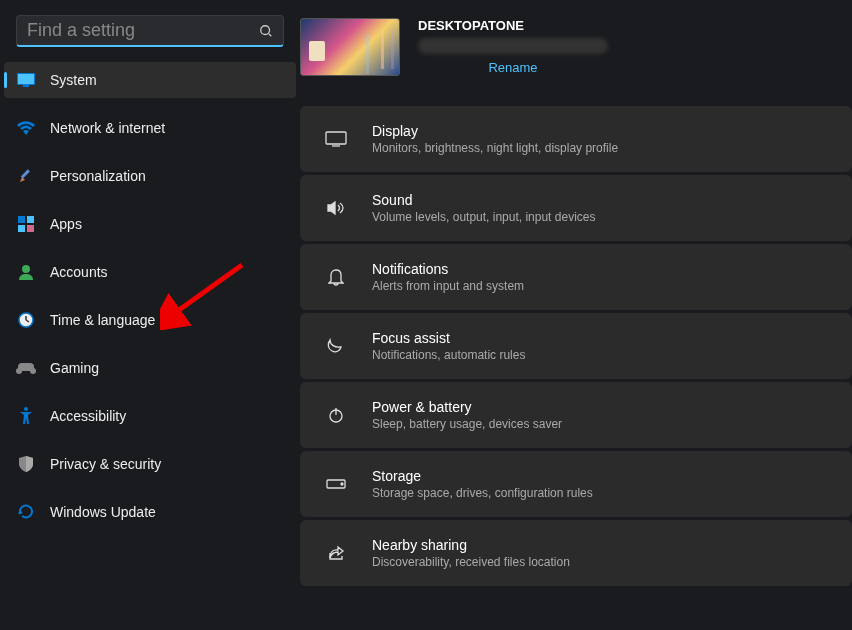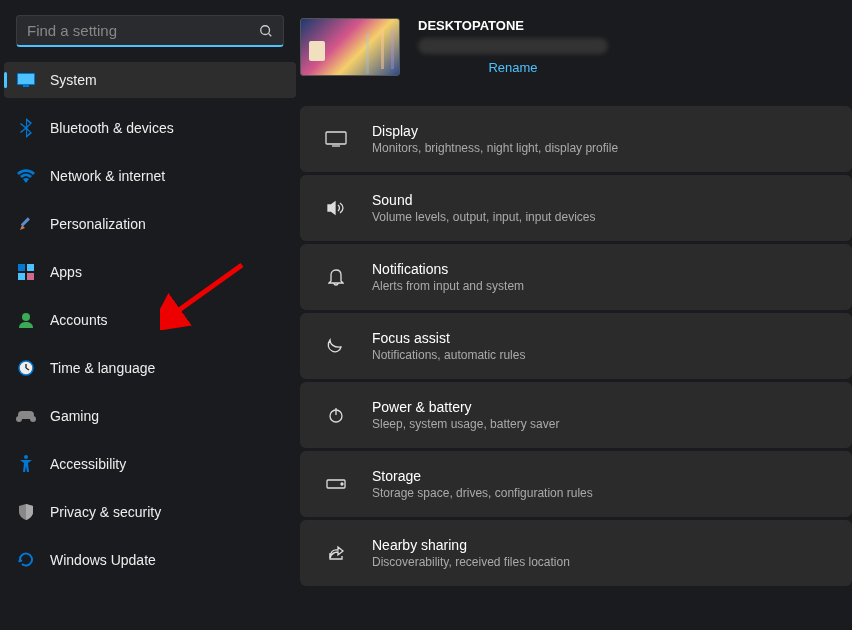--- a/index.html
+++ b/index.html
@@ -1,19 +1,19 @@
 <!DOCTYPE html>
 <html><head>
   <meta charset="utf-8">
   <style>
     * { margin: 0; padding: 0; box-sizing: border-box; font-family: 'Segoe UI', sans-serif; }
     body { background: #1a1b1e; color: #fff; width: 852px; height: 630px; overflow: hidden; display: flex; }
     .sidebar { width: 300px; padding: 15px 4px 0 4px; }
     .search-box { margin: 0 12px 15px 12px; height: 32px; background: #2a2b2e; border: 1px solid #3a3b3e; border-bottom: 2px solid #4cc2ff; border-radius: 4px; display: flex; align-items: center; padding: 0 10px; }
-    .search-box input { flex: 1; background: transparent; border: none; color: #22c55e; font-size: 15px; outline: none; }
+    .search-box input { flex: 1; background: transparent; border: none; color: #22c55e; font-size: 18px; outline: none; }
     .search-box input::placeholder { color: #888; }
     .search-icon { color: #ccc; font-size: 12px; }
     .nav { display: flex; flex-direction: column; gap: 12px; }
     .nav-item { display: flex; align-items: center; height: 36px; padding: 0 12px; border-radius: 4px; cursor: pointer; position: relative; }
     .nav-item.active { background: #2d2d2d; }
     .nav-item.active::before { content: ''; position: absolute; left: 0; top: 10px; bottom: 10px; width: 3px; background: #4cc2ff; border-radius: 2px; }
     .nav-icon { width: 20px; height: 20px; margin-right: 14px; display: flex; align-items: center; justify-content: center; }
     .nav-label { font-size: 14px; color: #eee; }
     .main { flex: 1; padding: 18px 0 0 0; overflow: hidden; }
     .header { display: flex; align-items: flex-start; padding: 0 0 30px 0; }
@@ -50,28 +50,20 @@
           <svg width="18" height="14" viewBox="0 0 18 14">
             <rect x="0" y="0" width="18" height="12" rx="1" fill="#0078d4"></rect>
             <rect x="1" y="1" width="16" height="10" fill="#4cc2ff"></rect>
             <rect x="6" y="12" width="6" height="2" fill="#0078d4"></rect>
           </svg>
         </span>
         <span class="nav-label">System</span>
       </div>
       <div class="nav-item">
         <span class="nav-icon">
-          <svg width="16" height="20" viewBox="0 0 16 20" fill="#0078d4">
-            <path d="M8 0 L14 5 L9 10 L14 15 L8 20 L8 11 L3 15 L2 14 L7 10 L2 6 L3 5 L8 9 Z M9 3 L9 8 L12 5.5 Z M9 12 L9 17 L12 14.5 Z"></path>
-          </svg>
-        </span>
-        <span class="nav-label">Bluetooth &amp; devices</span>
-      </div>
-      <div class="nav-item">
-        <span class="nav-icon">
           <svg width="18" height="14" viewBox="0 0 18 14" fill="#0078d4">
             <path d="M9 14 L12 10 C10 8.5 8 8.5 6 10 Z M3 7 C7 3.5 11 3.5 15 7 L13 9 C10.5 6.8 7.5 6.8 5 9 Z M0 4 C5 -1 13 -1 18 4 L16 6 C12 2 6 2 2 6 Z"></path>
           </svg>
         </span>
         <span class="nav-label">Network &amp; internet</span>
       </div>
       <div class="nav-item">
         <span class="nav-icon">
           <svg width="18" height="18" viewBox="0 0 18 18">
             <path d="M3 15 L5 10 L8 13 Z" fill="#c97b4a"></path>
@@ -211,21 +203,21 @@
       </div>
       <div class="card">
         <span class="card-icon">
           <svg width="16" height="16" viewBox="0 0 16 16" fill="none" stroke="currentColor" stroke-width="1.3">
             <circle cx="8" cy="9" r="6"></circle>
             <line x1="8" y1="1" x2="8" y2="8"></line>
           </svg>
         </span>
         <div class="card-text">
           <div class="ct">Power &amp; battery</div>
-          <div class="cs">Sleep, system usage, battery saver</div>
+          <div class="cs">Sleep, battery usage, devices saver</div>
         </div>
       </div>
       <div class="card">
         <span class="card-icon">
           <svg width="20" height="10" viewBox="0 0 20 10" fill="none" stroke="currentColor" stroke-width="1.3">
             <rect x="1" y="1" width="18" height="8" rx="1"></rect>
             <circle cx="16" cy="5" r="1" fill="currentColor"></circle>
           </svg>
         </span>
         <div class="card-text">

